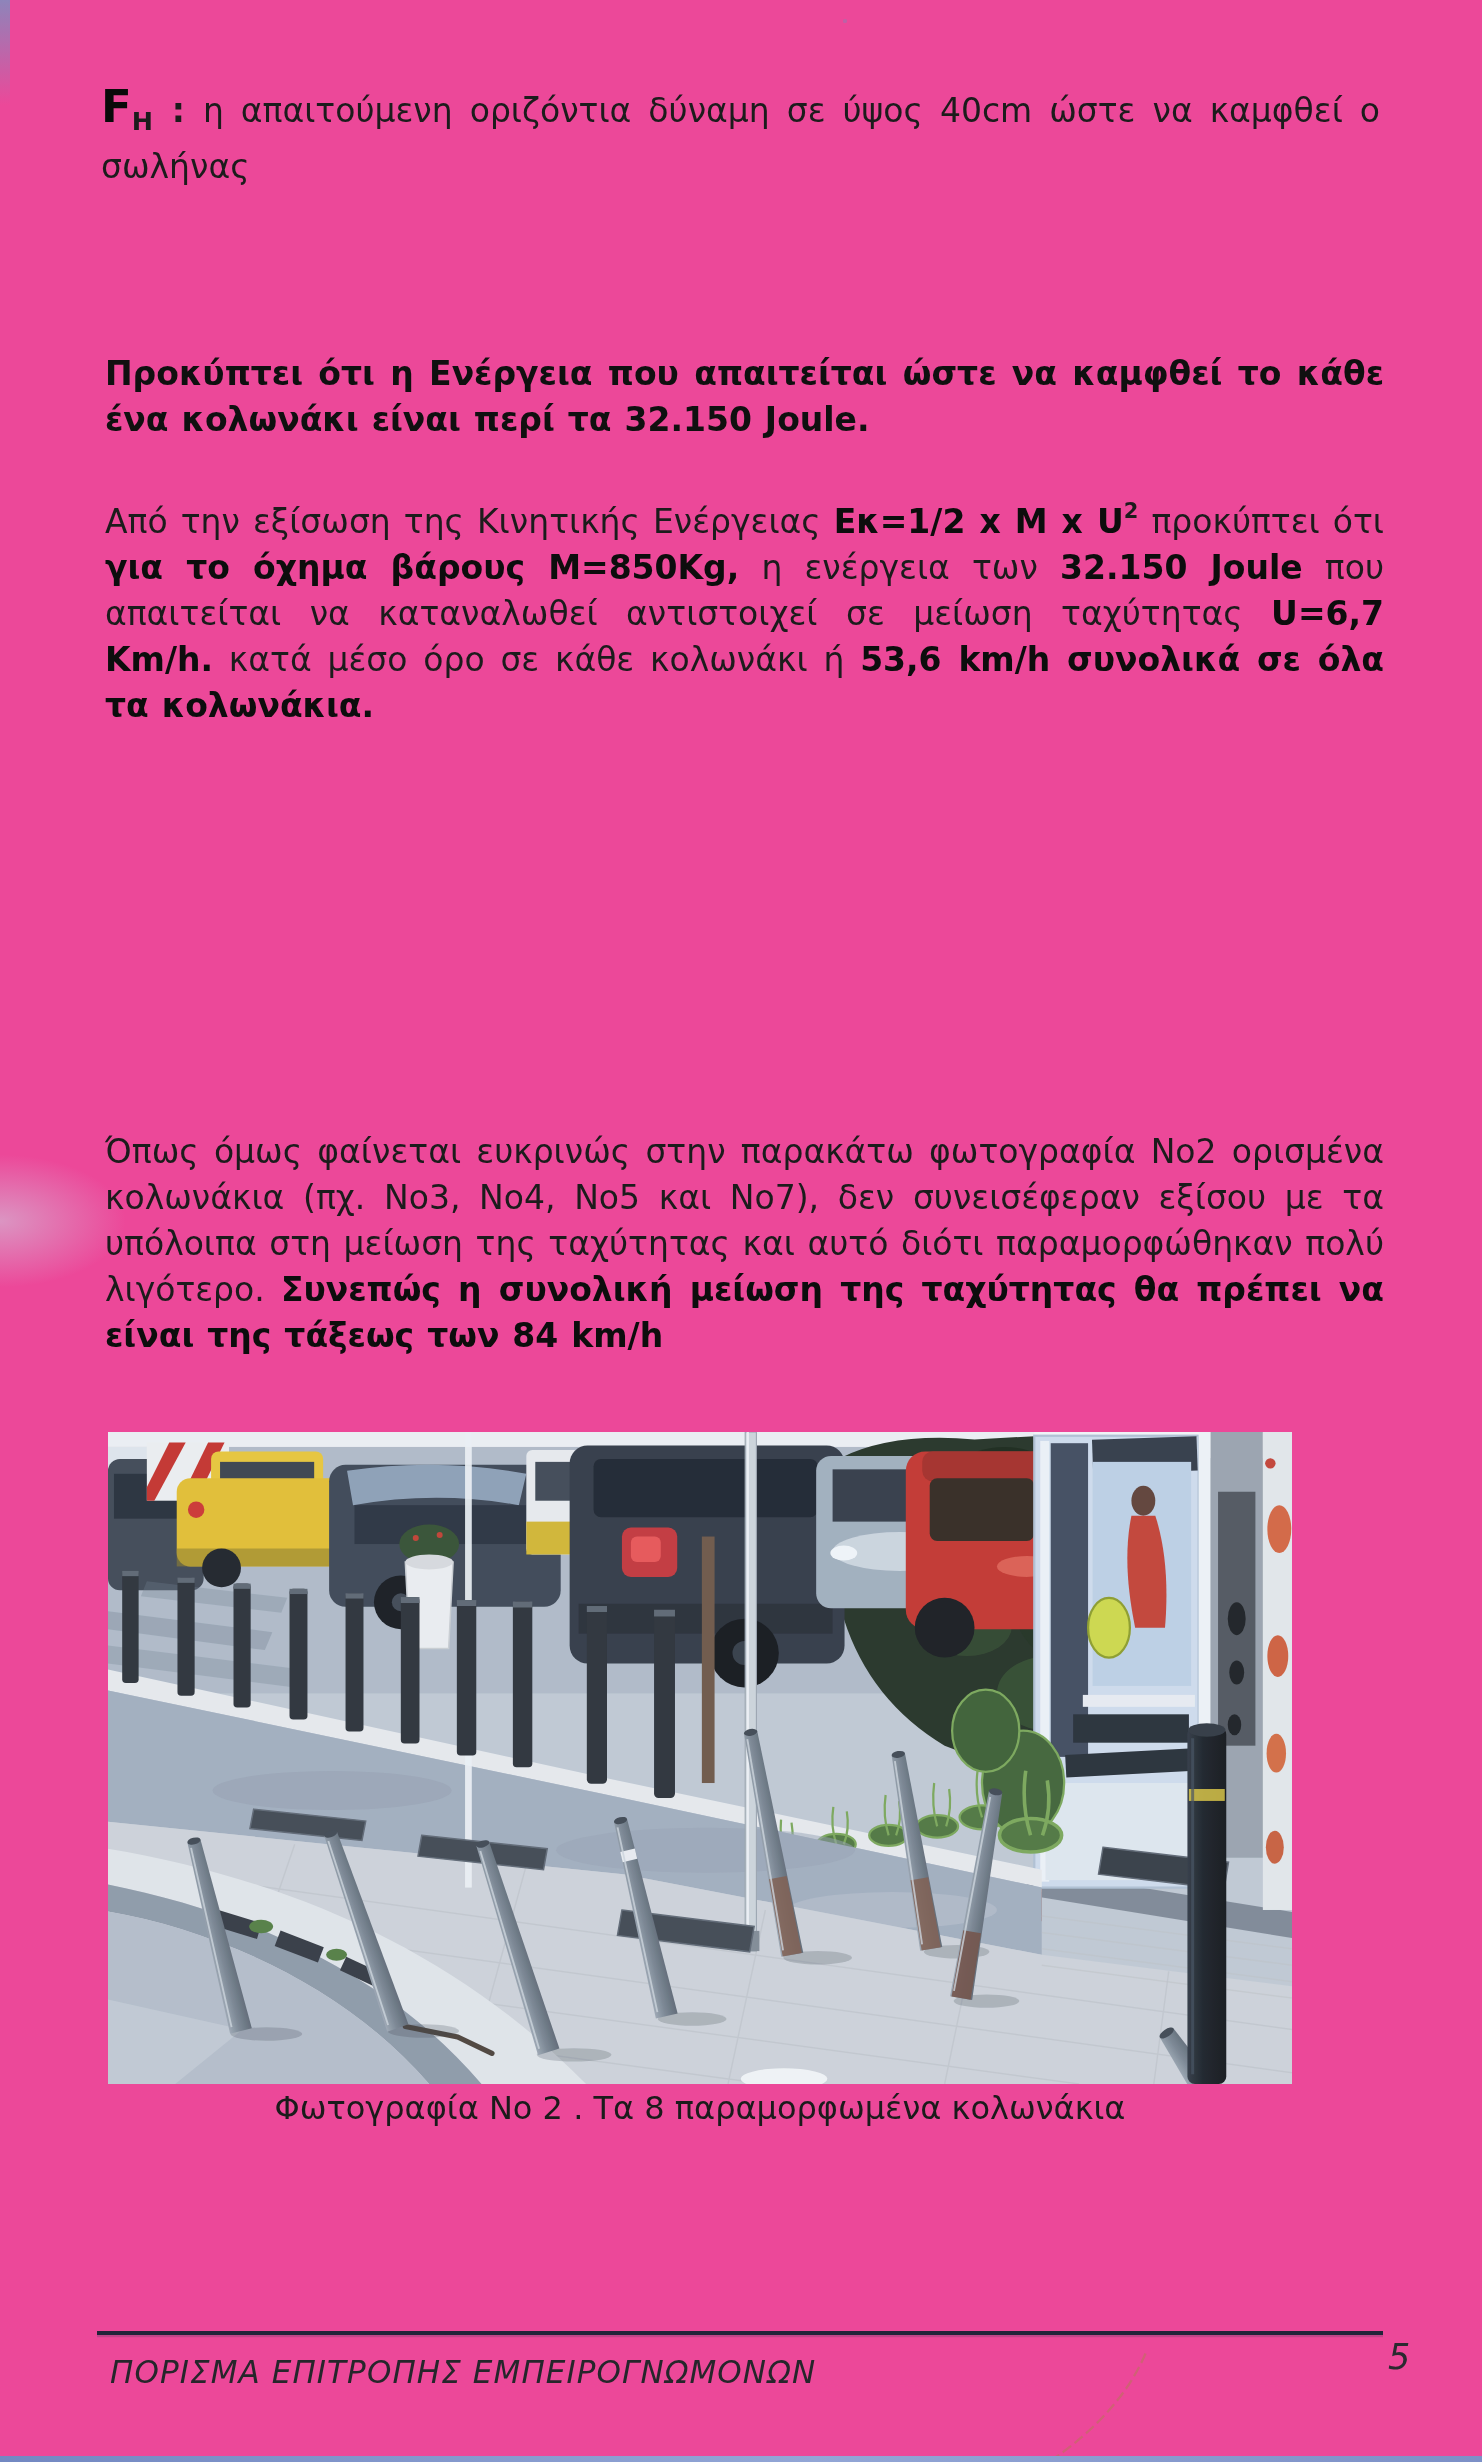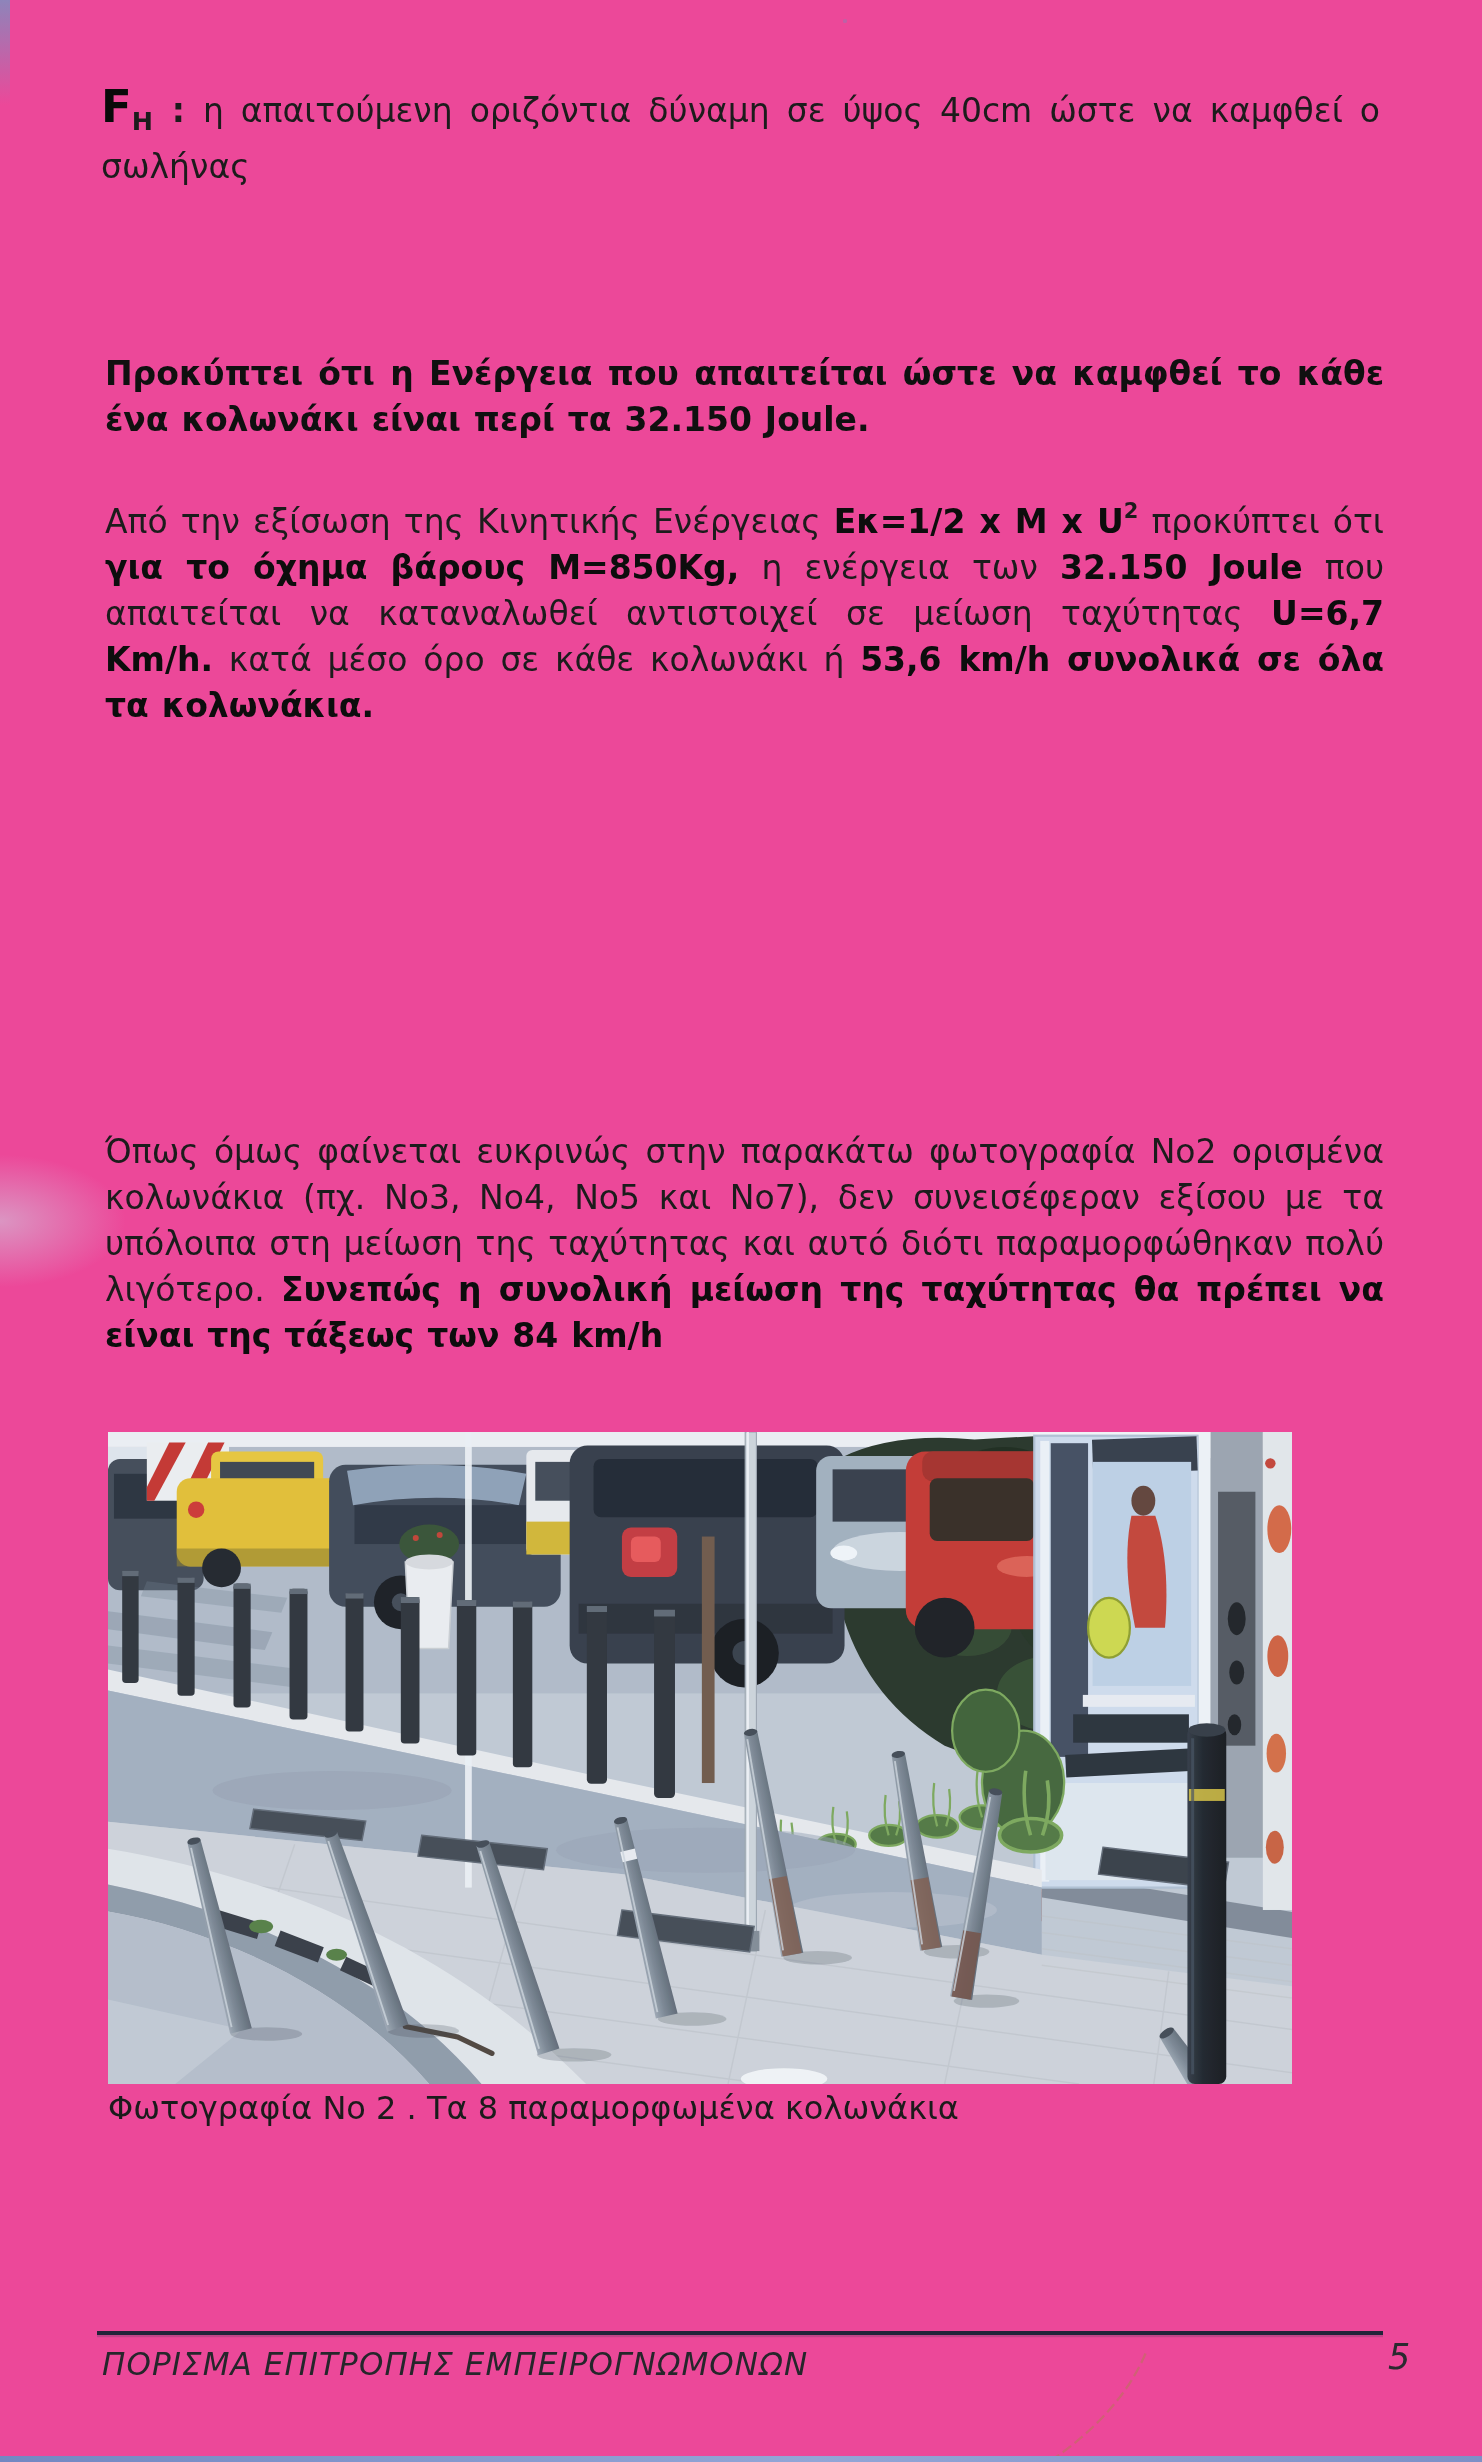--- a/index.html
+++ b/index.html
@@ -42,30 +42,30 @@
   .def-l .sym{font-size:40px;}
   .def .sep{font-weight:bold;}
   sup.sq{font-size:21px;vertical-align:15px;font-weight:bold;}
   .photo-frame{
     position:absolute;left:108px;top:1432px;width:1184px;height:652px;
     overflow:hidden;
   }
   .photo-frame svg{display:block;width:100%;height:100%;}
   .caption{
     position:absolute;left:108px;top:2089px;width:1184px;
-    text-align:left;font-size:32px;color:#1b1b1b;margin:0;
+    text-align:center;font-size:32px;color:#1b1b1b;margin:0;
   }
   .footer-rule{
     position:absolute;left:97px;top:2331px;width:1286px;height:3.7px;
     background:#23233a;
     box-shadow:0 2.2px 0 rgba(60,60,90,.25);
   }
   .footer-title{
     position:absolute;left:102px;top:2346px;
-    font-style:italic;font-size:31px;letter-spacing:1.1px;color:#26262b;margin:0;
+    font-style:italic;font-size:31px;letter-spacing:1.1px;color:#26262b;margin:8px;
   }
   .page-number{
     position:absolute;left:1388px;top:2337px;
     font-style:italic;font-size:35px;color:#2a2a30;margin:0;
   }
   .pen-stroke{position:absolute;left:1042px;top:2352px;width:120px;height:111px;}
   .edge-top-left{
     position:absolute;left:0;top:0;width:9.7px;height:105px;
     background:linear-gradient(180deg,rgba(125,143,192,.85),rgba(255,255,255,0));
   }

